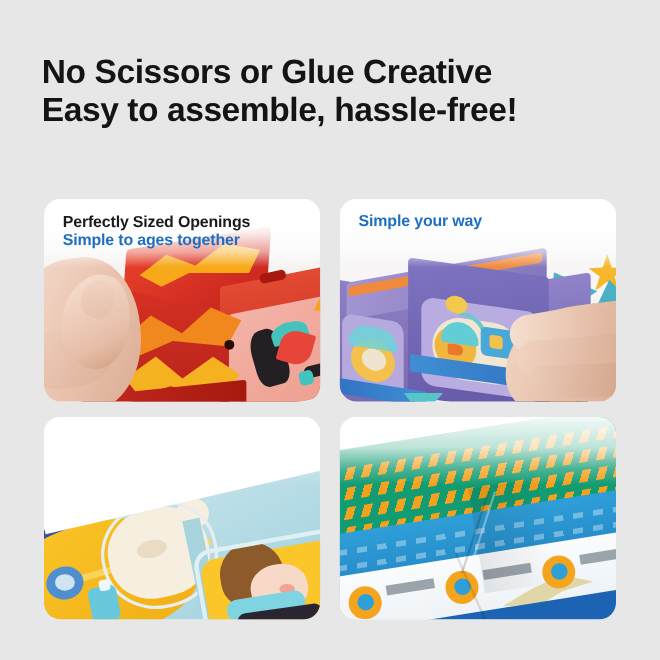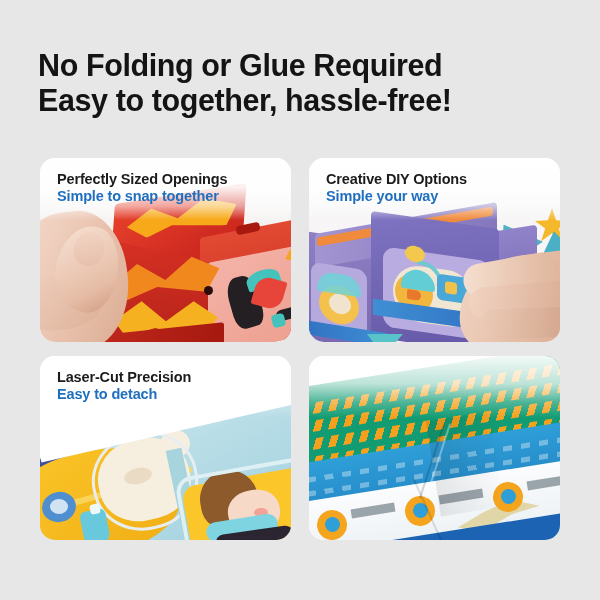--- a/index.html
+++ b/index.html
@@ -34,21 +34,21 @@
     font-weight:bold;
     line-height:35px;
     letter-spacing:-0.4px;
     color:#141414;
     white-space:nowrap;
   }
 
   
   .grid {
     position:absolute;
-    left:40px; top:158px;
+    left:40px; top:181px;
     width:520px; height:335px;
     display:grid;
     grid-template-columns:251px 251px;
     grid-template-rows:184px 184px;
     column-gap:18px;
     row-gap:14px;
   }
 
   .card {
     position:relative;
@@ -760,22 +760,22 @@
     z-index:8;
     pointer-events:none;
   }
 </style>
 </head>
 <body>
 
 <div id="poster">
 
   <div class="headline">
-    <span class="headline-line">No Folding or Glue Required</span>
-    <span class="headline-line">Easy to together, hassle-free!</span>
+    <span class="headline-line">No Scissors or Glue Creative</span>
+    <span class="headline-line">Easy to assemble, hassle-free!</span>
   </div>
 
   <div class="grid">
 
     <div class="card">
       <div class="card-photo">
         <div class="c1-bg"></div>
         <div class="c1-cube-top"></div>
         <div class="c1-cube-right"></div>
         <div class="c1-panel-lit"></div>
@@ -794,21 +794,21 @@
 
         <div class="c1-bottomstrip"></div>
         <div class="c1-hand"></div>
         <div class="c1-finger2"></div>
         <div class="c1-thumb"></div>
         <div class="c1-nail"></div>
       </div>
       <div class="scrim"></div>
       <div class="card-caption">
         <span class="cap-title">Perfectly Sized Openings</span>
-        <span class="cap-sub">Simple to snap together</span>
+        <span class="cap-sub">Simple to ages together</span>
       </div>
     </div>
 
     <div class="card">
       <div class="card-photo">
         <div class="c2-bg"></div>
         <div class="c2-star"></div>
         <div class="c2-fin-far"></div>
         <div class="c2-fin-a"></div>
         <div class="c2-fin-b"></div>
@@ -835,21 +835,20 @@
         <div class="c2-bottom-tri"></div>
         <div class="c2-wheel"></div>
         <div class="c2-wheel-in"></div>
         <div class="c2-hand"></div>
         <div class="c2-finger-1"></div>
         <div class="c2-finger-2"></div>
         <div class="c2-finger-3"></div>
       </div>
       <div class="scrim"></div>
       <div class="card-caption">
-        <span class="cap-title">Creative DIY Options</span>
         <span class="cap-sub">Simple your way</span>
       </div>
     </div>
 
     <div class="card">
       <div class="card-photo">
         <div class="c3-bg"></div>
         <div class="c3-sheet"></div>
         <div class="c3-navy"></div>
         <div class="c3-bear-body"></div>
@@ -866,24 +865,20 @@
         <div class="c3-kid-sheet"></div>
         <div class="c3-kid-hair"></div>
         <div class="c3-kid-face"></div>
         <div class="c3-kid-cheek"></div>
         <div class="c3-kid-scarf"></div>
         <div class="c3-kid-dark"></div>
         <div class="c3-kid-outline"></div>
         <div class="c3-white-wedge"></div>
       </div>
       <div class="scrim weak"></div>
-      <div class="card-caption">
-        <span class="cap-title">Laser-Cut Precision</span>
-        <span class="cap-sub">Easy to detach</span>
-      </div>
     </div>
 
     <div class="card">
       <div class="card-photo">
         <div class="c4-bg"></div>
         <div class="c4-band-green"></div>
         <div class="c4-zig c4-zig1"></div>
         <div class="c4-zig c4-zig2"></div>
         <div class="c4-zig c4-zig3"></div>
         <div class="c4-zig c4-zig4"></div>

